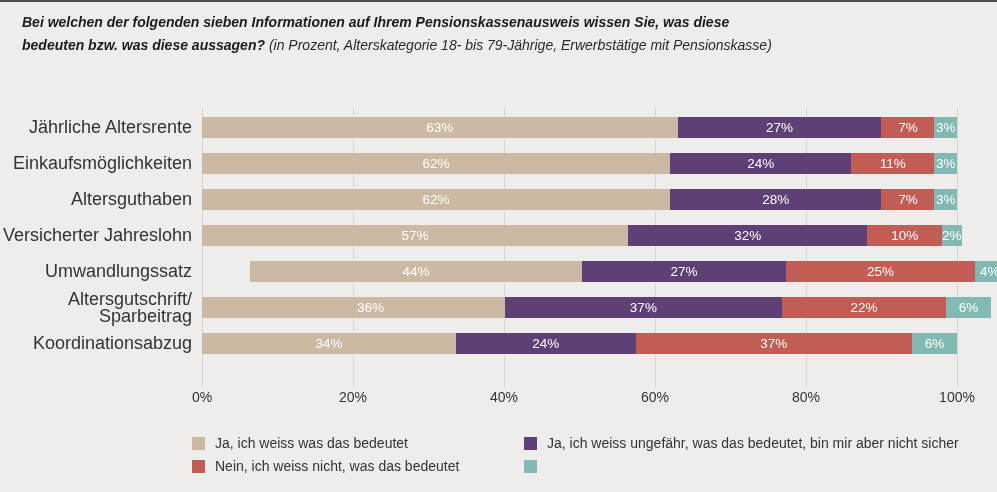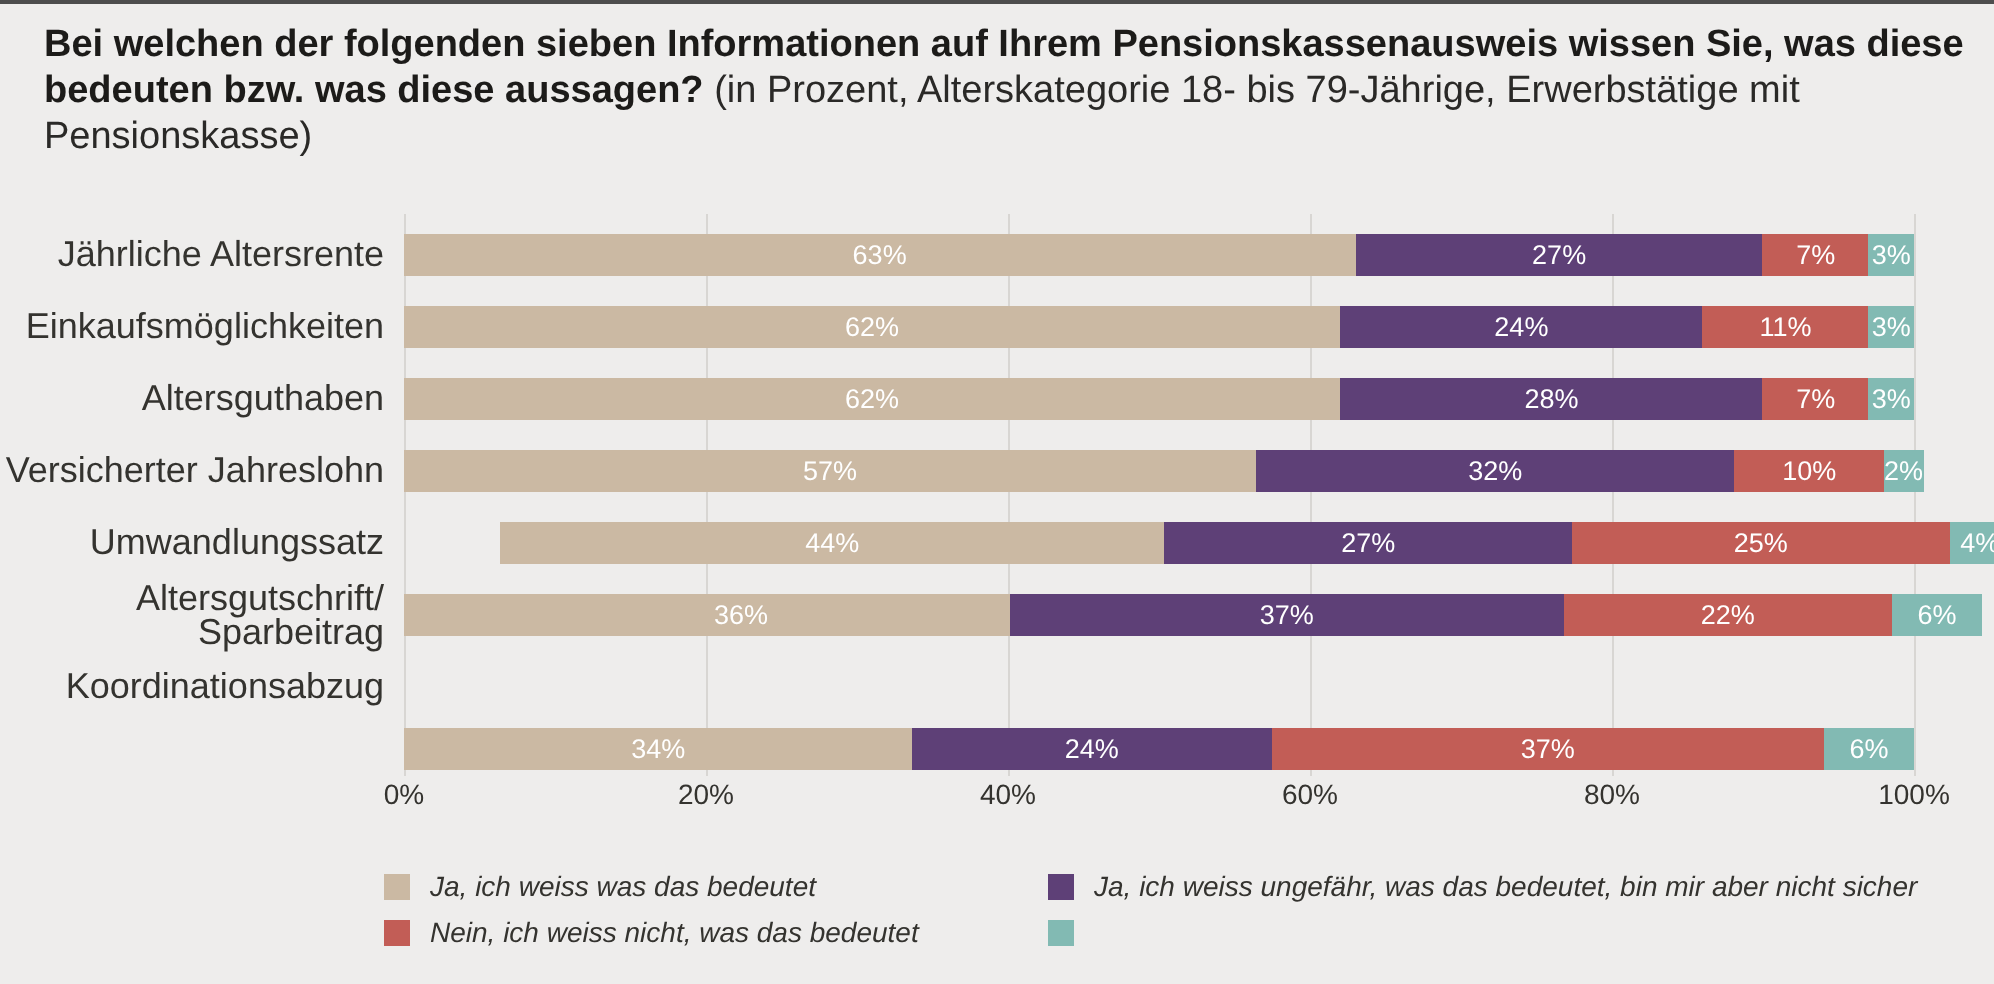--- a/index.html
+++ b/index.html
@@ -6,21 +6,21 @@
   .page{
     position:relative;
     width:997px;height:492px;
     background:#eeedec;
     font-family:"Liberation Sans", sans-serif;
     overflow:hidden;
   }
   .top-edge{position:absolute;top:0;left:0;right:0;height:2px;background:#4d4d4d;}
   .title{
     position:absolute;left:22px;top:11px;width:960px;
-    font-size:19px;line-height:23px;color:#1c1b19;
+    font-size:14px;line-height:23px;color:#1c1b19;font-style:italic;
   }
   .title .bold{font-weight:bold;}
   .title .note{font-weight:normal;color:#2a2927;}
   .categories{position:absolute;left:0;top:107px;width:192px;height:281px;}
   .cat-label{
     position:absolute;left:0;width:192px;height:21px;
     display:flex;align-items:center;justify-content:flex-end;
     font-size:18px;line-height:17px;color:#34332f;text-align:right;
     white-space:pre-line;
   }
@@ -38,21 +38,21 @@
   .tick{
     position:absolute;top:0;width:80px;text-align:center;
     font-size:14px;color:#34332f;
   }
   .legend{
     position:absolute;left:192px;top:436px;
     display:grid;grid-template-columns:332px auto;
     grid-template-rows:repeat(2,14px);grid-auto-flow:column;
     row-gap:9px;
   }
-  .legend-item{display:flex;align-items:center;gap:10px;font-style:italic;}
+  .legend-item{display:flex;align-items:center;gap:10px;}
   .swatch{width:13px;height:13px;flex:0 0 13px;}
   .legend-text{font-size:14px;color:#34332f;white-space:nowrap;}
 </style>
 </head>
 <body>
 
 <div class="page">
   <div class="top-edge"></div>
 
   <div class="title">
@@ -159,21 +159,21 @@
         <div class="seg" style="background: rgb(94, 64, 119); flex: 0 0 36.6337%;">
           <span>37%</span>
         </div>
         <div class="seg" style="background: rgb(194, 93, 86); flex: 0 0 21.7822%;">
           <span>22%</span>
         </div>
         <div class="seg" style="background: rgb(130, 186, 179); flex: 0 0 5.94059%;">
           <span>6%</span>
         </div>
       </div>
-      <div class="bar-row" style="top: 226px; margin-top: 31px;">
+      <div class="bar-row" style="top: 226px;">
         <div class="seg" style="background: rgb(203, 185, 163); flex: 0 0 33.6634%;">
           <span>34%</span>
         </div>
         <div class="seg" style="background: rgb(94, 64, 119); flex: 0 0 23.7624%;">
           <span>24%</span>
         </div>
         <div class="seg" style="background: rgb(194, 93, 86); flex: 0 0 36.6337%;">
           <span>37%</span>
         </div>
         <div class="seg" style="background: rgb(130, 186, 179); flex: 0 0 5.94059%;">

